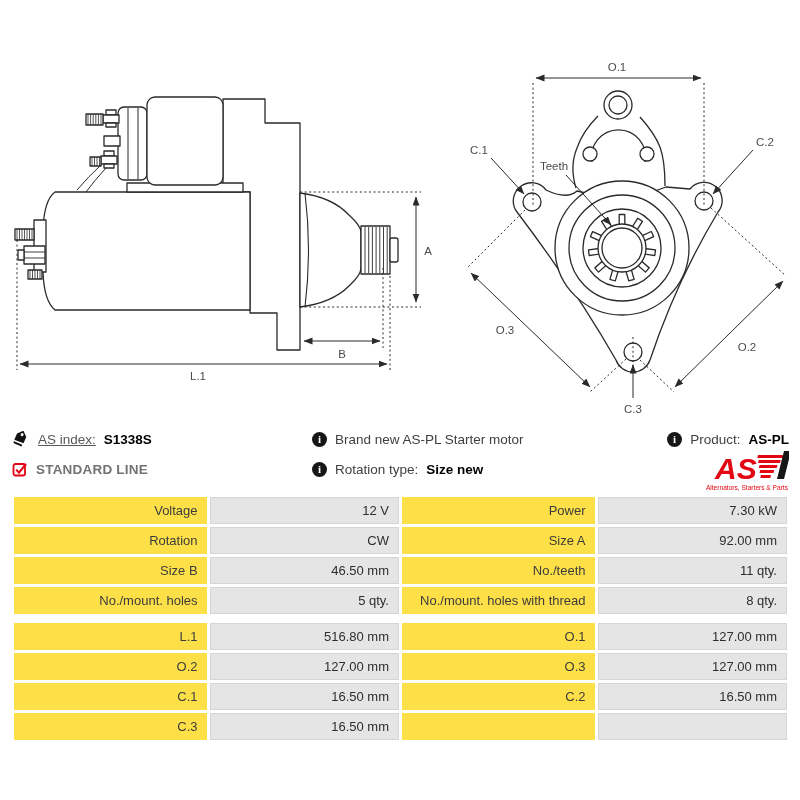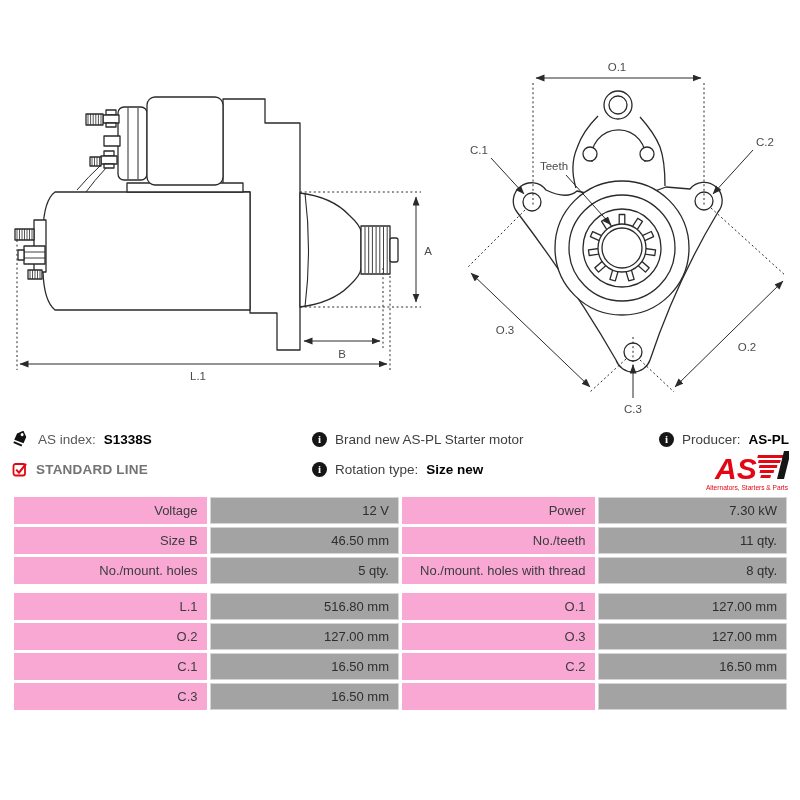--- a/index.html
+++ b/index.html
@@ -5,32 +5,32 @@
   html,body{margin:0;padding:0;background:#fff;}
   .sheet{position:relative;width:800px;height:800px;background:#fff;overflow:hidden;
          font-family:"Liberation Sans", sans-serif;color:#2e2e30;}
   .drawing{position:absolute;left:0;top:0;}
 
   
   .info{position:absolute;left:12px;right:11px;top:424px;display:grid;
         grid-template-columns:300px 300px 1fr;grid-auto-rows:30px;align-items:center;}
   .cell{display:flex;align-items:center;gap:8px;font-size:13.5px;color:#3f3f41;white-space:nowrap;}
   .cell.right{justify-self:end;}
-  .lbl{color:#58585a;}
+  .lbl{color:#58585a;text-decoration:underline;}
   .bold{font-weight:bold;color:#000000;}
   .redline{color:#737373;font-weight:bold;letter-spacing:.2px;}
   .logo-cell{justify-self:end;margin-top:6px;}
 
   
   .tables{position:absolute;left:11px;right:10px;top:494px;}
   table{width:100%;border-collapse:separate;border-spacing:3px;table-layout:fixed;}
   table.g2{margin-top:3px;}
   td{font-size:13px;padding:2px 9px;height:21px;vertical-align:middle;}
-  td.l{background:#f9a8d4;color:#3c3c3e;text-align:right;}
-  td.v{background:#a3a3a3;border:1px solid #d5d5d5;color:#2e2e30;text-align:right;}
+  td.l{background:#fde047;color:#3c3c3e;text-align:right;}
+  td.v{background:#e5e5e5;border:1px solid #d5d5d5;color:#2e2e30;text-align:right;}
 </style>
 </head>
 <body>
 
 <div class="sheet">
 
   <svg class="drawing" width="800" height="420" viewBox="0 0 800 420">
     <defs>
       <marker id="arr" markerWidth="10" markerHeight="8" refX="8.5" refY="3.5" orient="auto-start-reverse" markerUnits="userSpaceOnUse">
         <path d="M0,0 L9,3.5 L0,7 Z" fill="#2a2a2a"></path>
@@ -197,21 +197,21 @@
         <text x="7.5" y="11.4" text-anchor="middle" font-family="Liberation Serif, serif" font-size="11" font-weight="bold" fill="#fff">i</text>
       </svg>
       <span>Brand new AS-PL Starter motor</span>
     </div>
 
     <div class="cell right">
       <svg width="15" height="15" viewBox="0 0 15 15">
         <circle cx="7.5" cy="7.5" r="7.5" fill="#161616"></circle>
         <text x="7.5" y="11.4" text-anchor="middle" font-family="Liberation Serif, serif" font-size="11" font-weight="bold" fill="#fff">i</text>
       </svg>
-      <span>Producer:</span>
+      <span>Product:</span>
       <span class="bold">AS-PL</span>
     </div>
 
     <div class="cell">
       <svg width="16" height="15" viewBox="0 0 16 15">
         <rect x="1.5" y="2" width="11.5" height="11.5" rx="2" fill="none" stroke="#e30613" stroke-width="1.8"></rect>
         <path d="M4.2,7.6 L7,10.6 L14,1.8" fill="none" stroke="#e30613" stroke-width="2.1"></path>
       </svg>
       <span class="redline">STANDARD LINE</span>
     </div>
@@ -248,20 +248,26 @@
           <col style="width:24.3%">
           <col style="width:24.7%">
           <col style="width:24.3%">
         </colgroup>
       <tbody>
           <tr>
         <td class="l">Voltage</td>
         <td class="v">12 V</td>
         <td class="l">Power</td>
         <td class="v">7.30 kW</td>
+      </tr>
+      <tr>
+        <td class="l">Rotation</td>
+        <td class="v">CW</td>
+        <td class="l">Size A</td>
+        <td class="v">92.00 mm</td>
       </tr>
       <tr>
         <td class="l">Size B</td>
         <td class="v">46.50 mm</td>
         <td class="l">No./teeth</td>
         <td class="v">11 qty.</td>
       </tr>
       <tr>
         <td class="l">No./mount. holes</td>
         <td class="v">5 qty.</td>

